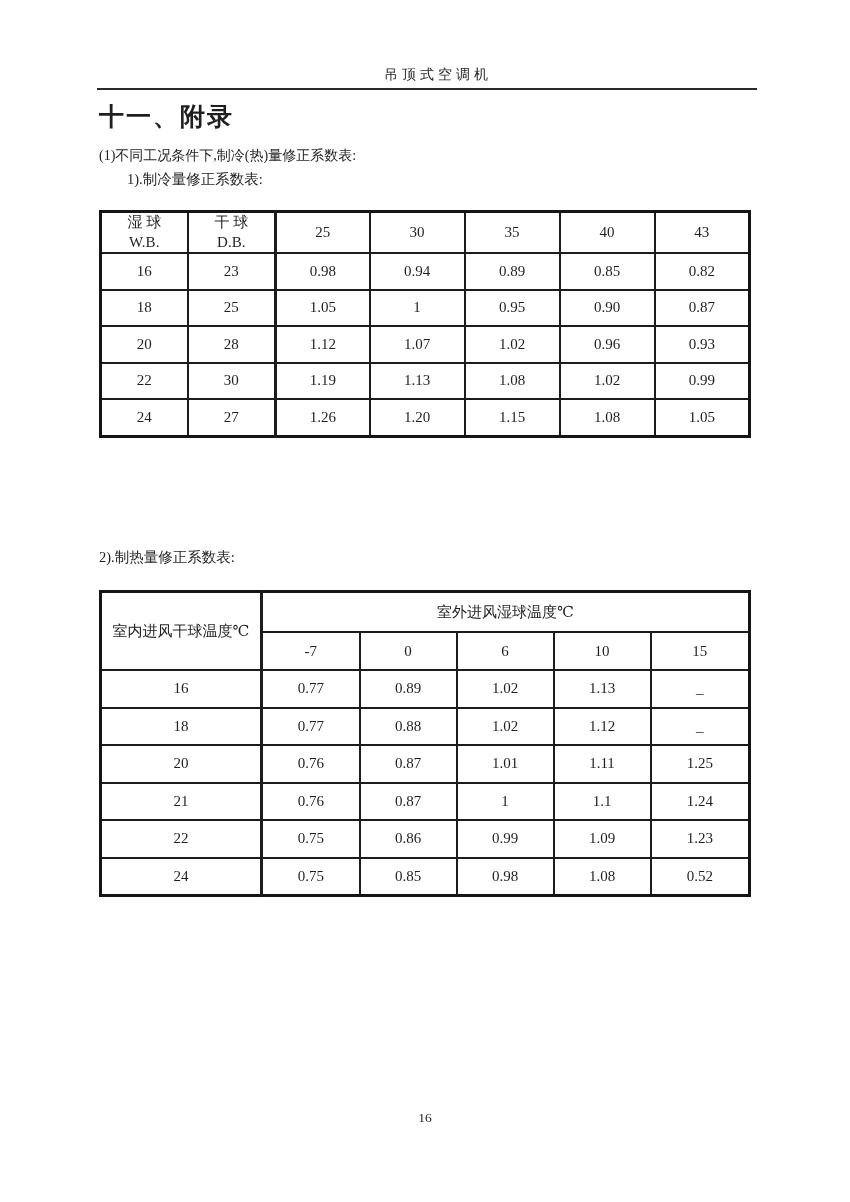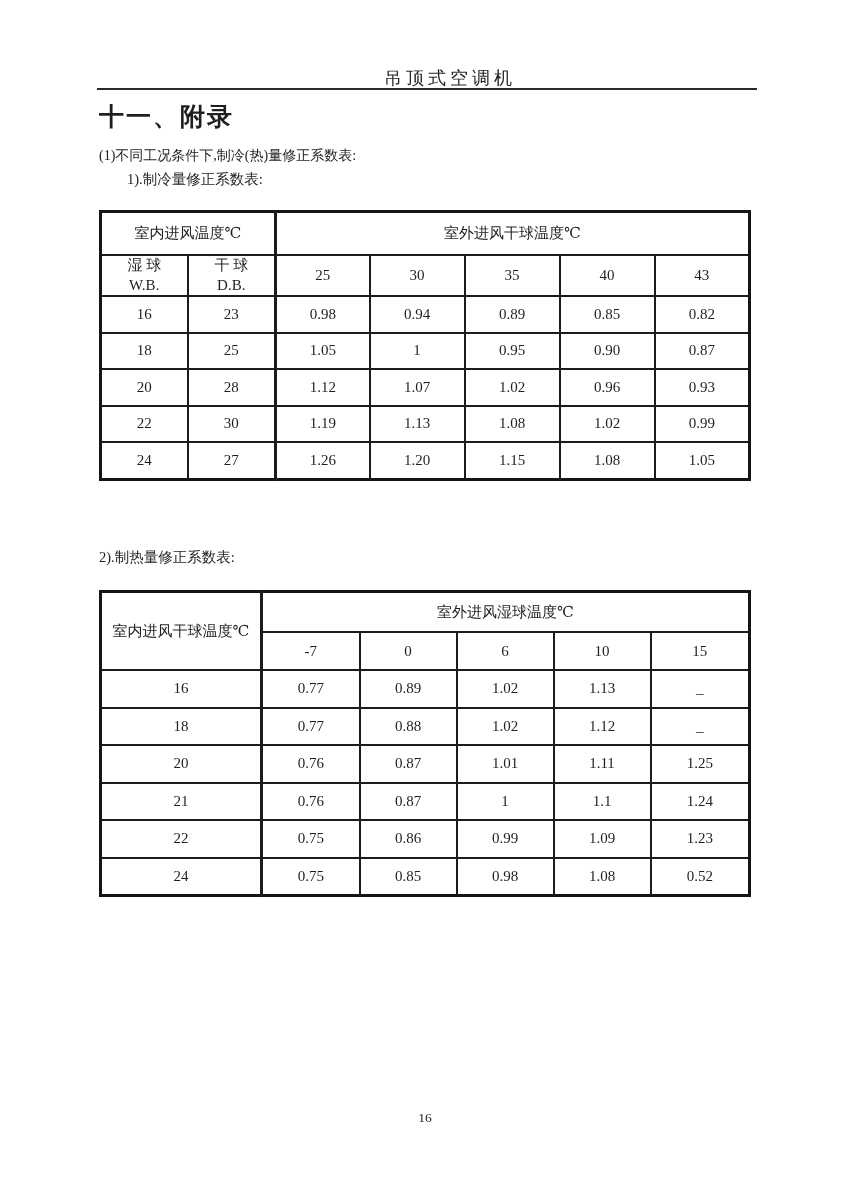--- a/index.html
+++ b/index.html
@@ -10,21 +10,21 @@
     margin: 0 auto;
     background: #ffffff;
     font-family: "Liberation Serif", "DejaVu Serif", serif;
     color: #1f1f1f;
     overflow: hidden;
   }
   .running-head {
     position: absolute;
     top: 66px;
     left: 384px;
-    font-size: 18px;
+    font-size: 14px;
     letter-spacing: 4px;
     white-space: nowrap;
   }
   .head-rule {
     position: absolute;
     left: 97px;
     top: 88px;
     width: 660px;
     height: 2px;
     background: #2b2b2b;
@@ -121,24 +121,20 @@
     <colgroup>
       <col style="width:87px">
         <col style="width:88px">
       <col style="width:94px">
         <col style="width:95px">
         <col style="width:95px">
       <col style="width:95px">
         <col style="width:95px">
     </colgroup>
     <thead>
-      <tr class="h1">
-        <th colspan="2">室内进风温度℃</th>
-        <th colspan="5" class="grp">室外进风干球温度℃</th>
-      </tr>
       <tr class="h2">
         <th class="two-line">湿 球
 W.B.</th>
         <th class="two-line">干 球
 D.B.</th>
         <th class="grp">25</th>
         <th>30</th>
         <th>35</th>
         <th>40</th>
         <th>43</th>

